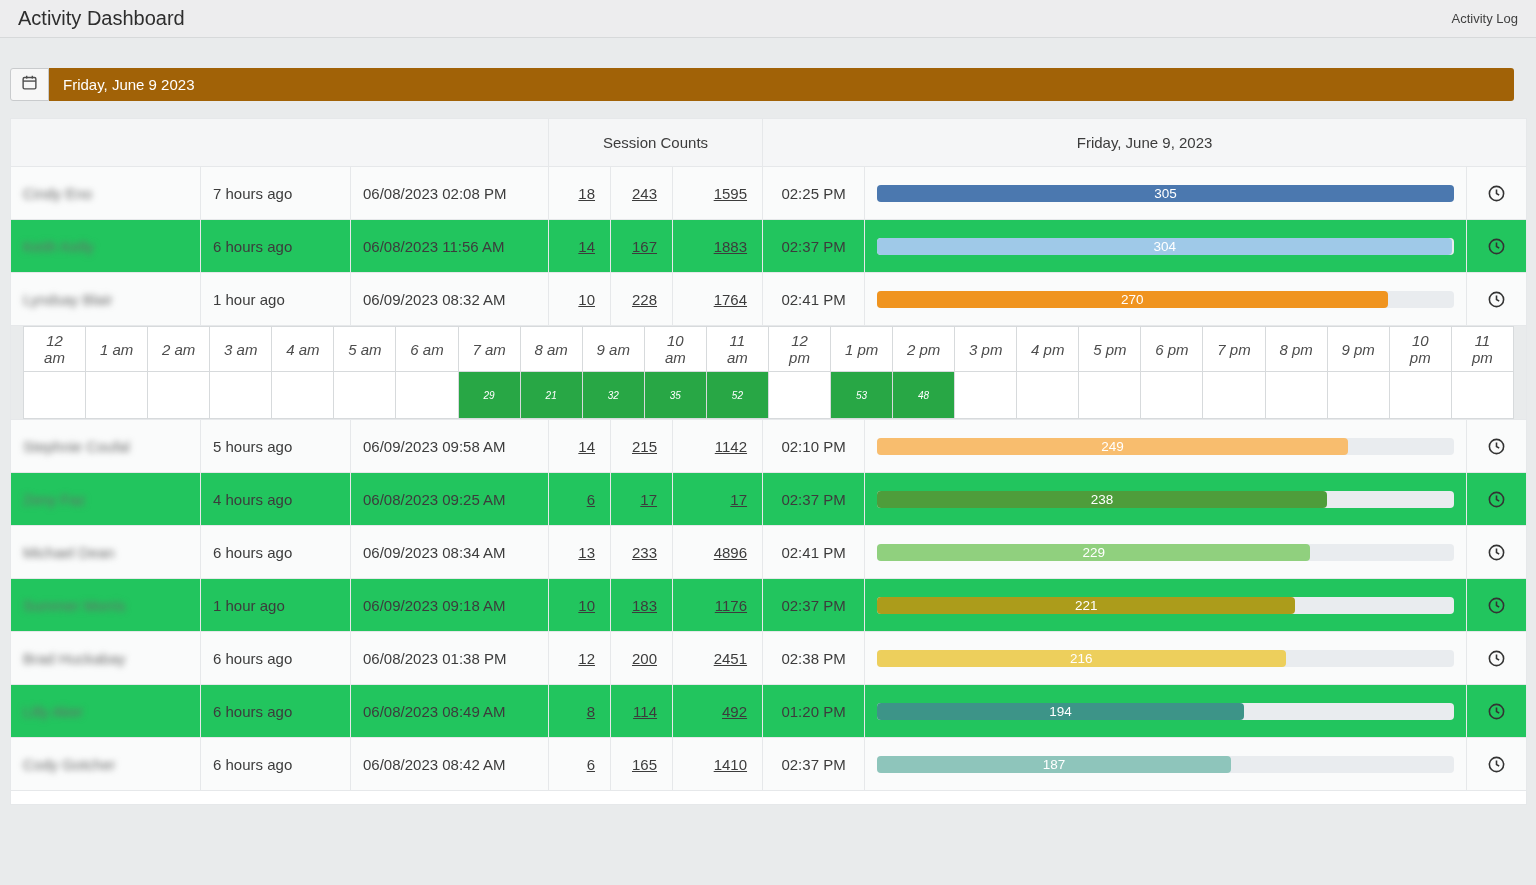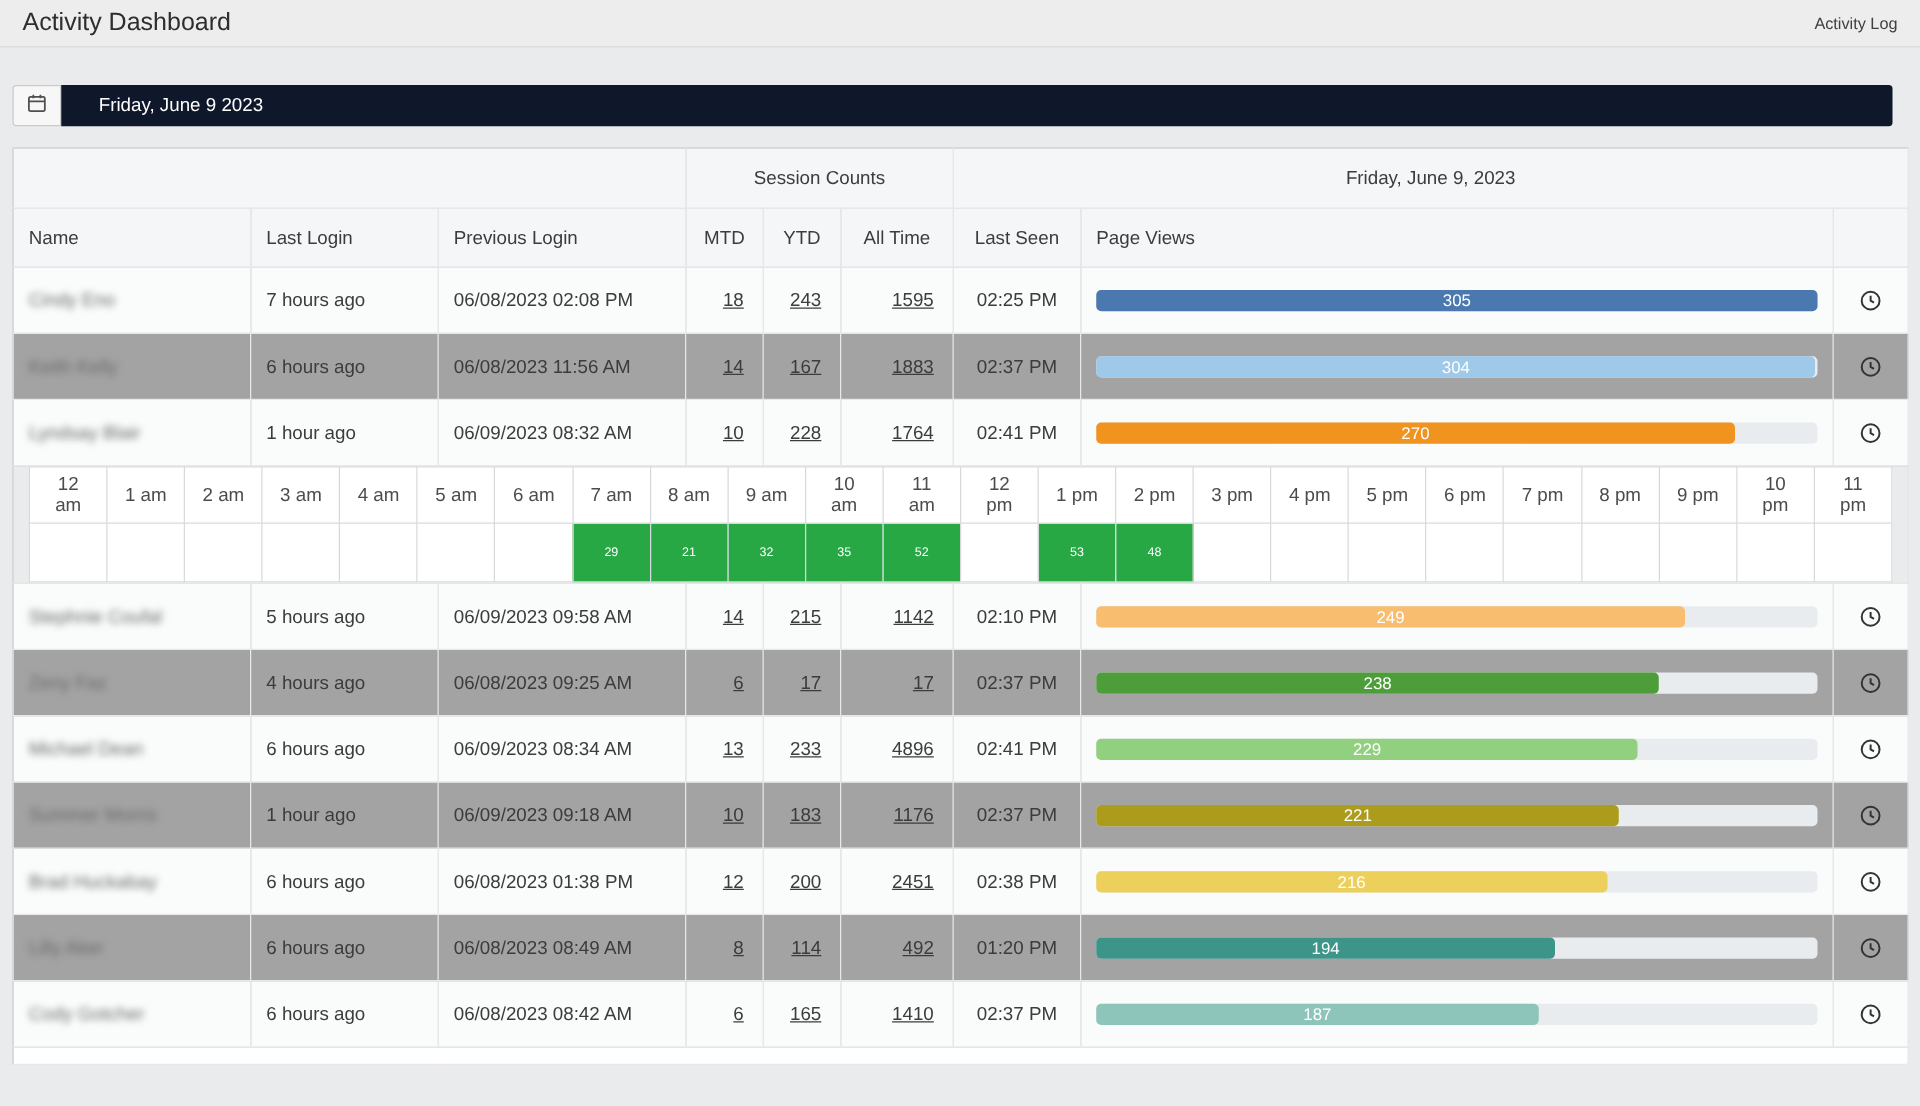--- a/index.html
+++ b/index.html
@@ -19,29 +19,29 @@
   .topbar .activity-log { font-size: 13px; color: #404040; cursor: pointer; }
 
   
   .datebar { display: flex; margin: 30px 10px 17px 10px; height: 33px; width: 1504px; }
   .cal-btn {
     width: 39px; background: #f7f7f7; border: 1px solid #c9cbcd;
     border-radius: 3px 0 0 3px; display: flex; align-items: center; justify-content: center;
     cursor: pointer;
   }
   .date-strip {
-    flex: 1; background: #0f172a; border-radius: 0 3px 3px 0;
+    flex: 1; background: #a16207; border-radius: 0 3px 3px 0;
     display: flex; align-items: center; color: #ffffff; font-size: 15px;
-    padding-left: 30px;
+    padding-left: 14px;
   }
 
   
   .table-wrap { margin: 0 10px; }
   table.main {
-    width: 1516px; border-collapse: collapse; background: #a3a3a3;
+    width: 1516px; border-collapse: collapse; background: #22c55e;
     border: 1px solid #e0e2e4; table-layout: fixed; font-size: 15px;
   }
   table.main th, table.main td {
     border: 1px solid #e6e8ea; padding: 0 12px; vertical-align: middle;
   }
   tr.group-head th {
     background: #f5f6f7; height: 48px; font-weight: 400; text-align: center;
     color: #3c3c3c;
   }
   tr.col-head th {
@@ -58,21 +58,21 @@
   .clock-btn { background: none; border: none; cursor: pointer; padding: 4px; line-height: 0; }
 
   
   .bar-track { width: 100%; height: 17px; background: #e9ecef; border-radius: 4px; }
   .bar-fill {
     height: 17px; border-radius: 4px; display: flex; align-items: center;
     justify-content: center; color: #ffffff; font-size: 13.5px;
   }
 
   
-  td.detail-cell { background: #e9ebec; padding: 13px 12px; }
+  td.detail-cell { background: #e9ebec; padding: 13px 12px; font-style: italic; }
   table.hourly {
     width: 100%; border-collapse: collapse; background: #ffffff;
     table-layout: fixed; border: 1px solid #c7cacd;
   }
   table.hourly th, table.hourly td { border: 1px solid #d7dadc; text-align: center; }
   table.hourly th { height: 45px; font-weight: 400; font-size: 15px; color: #4c4c4c; background: #ffffff; }
   table.hourly td { height: 47px; font-size: 10px; }
   table.hourly td.filled { color: #ffffff; }
 
   tr.partial-row td { height: 14px; background: #ffffff; }
@@ -110,31 +110,20 @@
         <col style="width:90px">
       <col style="width:102px">
         <col style="width:602px">
         <col style="width:60px">
     </colgroup>
     <thead>
       <tr class="group-head">
         <th colspan="3"></th>
         <th colspan="3">Session Counts</th>
         <th colspan="3">Friday, June 9, 2023</th>
-      </tr>
-      <tr class="col-head">
-        <th>Name</th>
-        <th>Last Login</th>
-        <th>Previous Login</th>
-        <th class="c-center">MTD</th>
-        <th class="c-center">YTD</th>
-        <th class="c-center">All Time</th>
-        <th class="c-center">Last Seen</th>
-        <th>Page Views</th>
-        <th></th>
       </tr>
     </thead>
     <tbody>
         <tr class="data-row">
           <td class="name-cell"><span>Cindy Eno</span></td>
           <td>7 hours ago</td>
           <td>06/08/2023 02:08 PM</td>
           <td class="num">18</td>
           <td class="num">243</td>
           <td class="num">1595</td>

